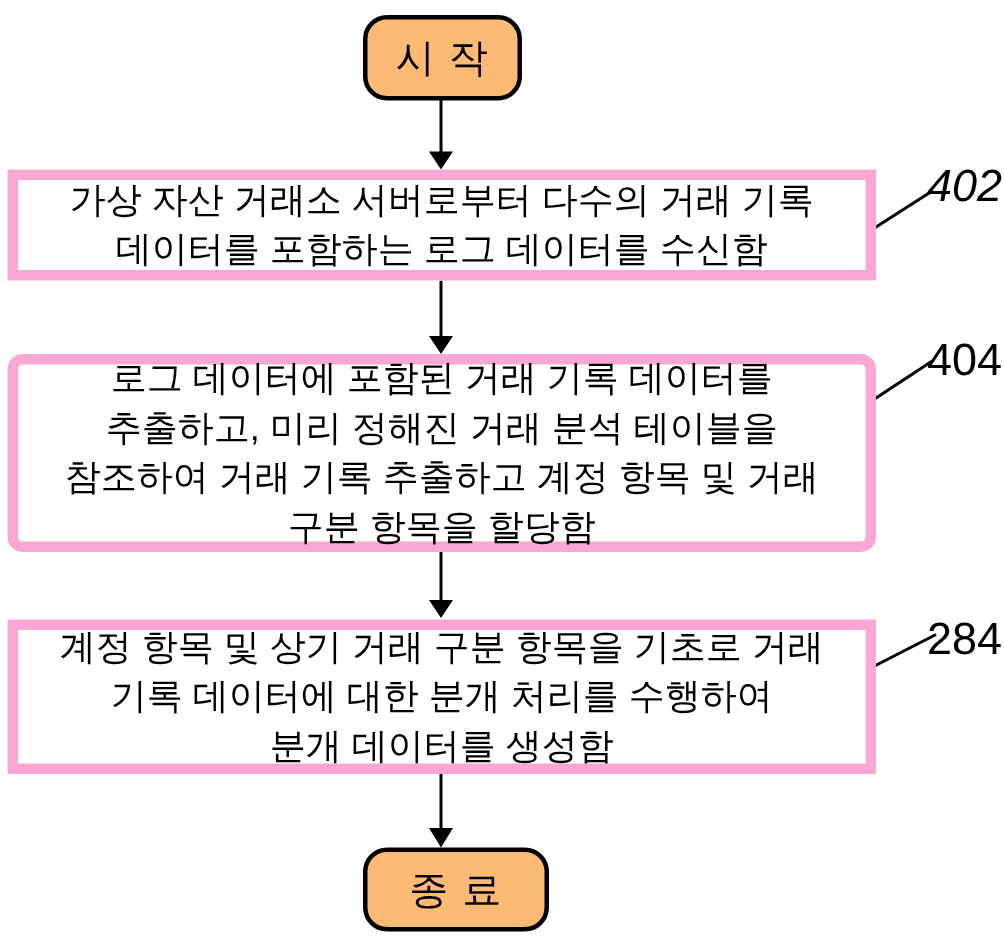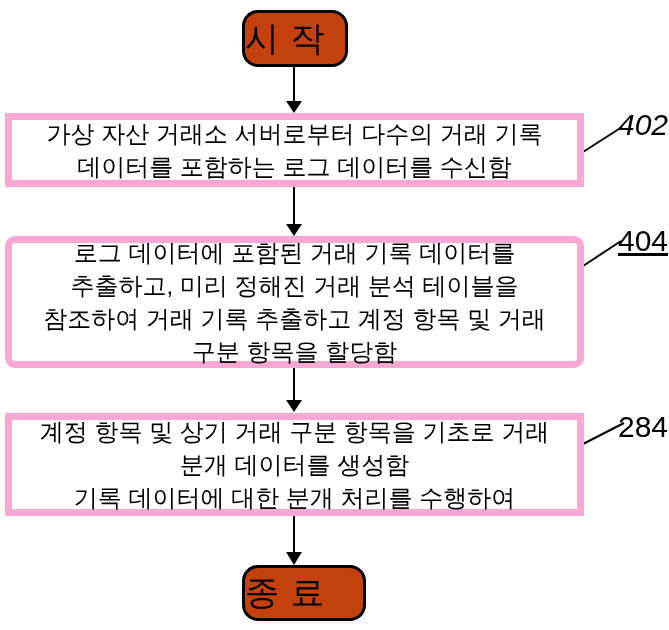--- a/index.html
+++ b/index.html
@@ -21,24 +21,25 @@
     left: 0;
     top: 0;
     width: 669px;
     height: 630px;
   }
   .terminal {
     position: absolute;
     box-sizing: border-box;
     border: 3px solid #000000;
     border-radius: 16px;
-    background: #c2410c;
+    background: #fdba74;
     display: flex;
     align-items: center;
-    font-size: 34px;
+    justify-content: center;
+    font-size: 26px;
     letter-spacing: 1px;
   }
   .terminal-start { left: 242px; top: 10px; width: 106px; height: 57px; }
   .terminal-end   { left: 242px; top: 565px; width: 124px; height: 56px; }
   .step-box {
     position: absolute;
     left: 5px;
     box-sizing: border-box;
     width: 579px;
     border: 7px solid #f9a8d4;
@@ -57,21 +58,21 @@
   .box-line { display: block; white-space: nowrap; }
   .ref-label {
     position: absolute;
     left: 618px;
     width: 50px;
     text-align: right;
     font-size: 30px;
     line-height: 30px;
   }
   .ref-label-402 { top: 110px; font-style: italic; }
-  .ref-label-404 { top: 226px; text-decoration: underline; }
+  .ref-label-404 { top: 226px; }
   .ref-label-406 { top: 412px; }
 </style>
 </head>
 <body>
 
 <div class="canvas">
 
   <svg class="connectors" viewBox="0 0 669 630" xmlns="http://www.w3.org/2000/svg">
 
     <g>
@@ -112,22 +113,22 @@
   <div class="step-box step-box-2">
     <span class="box-line">로그 데이터에 포함된 거래 기록 데이터를</span>
     <span class="box-line">추출하고, 미리 정해진 거래 분석 테이블을</span>
     <span class="box-line">참조하여 거래 기록 추출하고 계정 항목 및 거래</span>
     <span class="box-line">구분 항목을 할당함</span>
   </div>
   <div class="ref-label ref-label-404">404</div>
 
   <div class="step-box step-box-3">
     <span class="box-line">계정 항목 및 상기 거래 구분 항목을 기초로 거래</span>
+    <span class="box-line">기록 데이터에 대한 분개 처리를 수행하여</span>
     <span class="box-line">분개 데이터를 생성함</span>
-    <span class="box-line">기록 데이터에 대한 분개 처리를 수행하여</span>
   </div>
   <div class="ref-label ref-label-406">284</div>
 
   <div class="terminal terminal-end">
     <span>종 료</span>
   </div>
 
 </div>
 
 </body></html>

